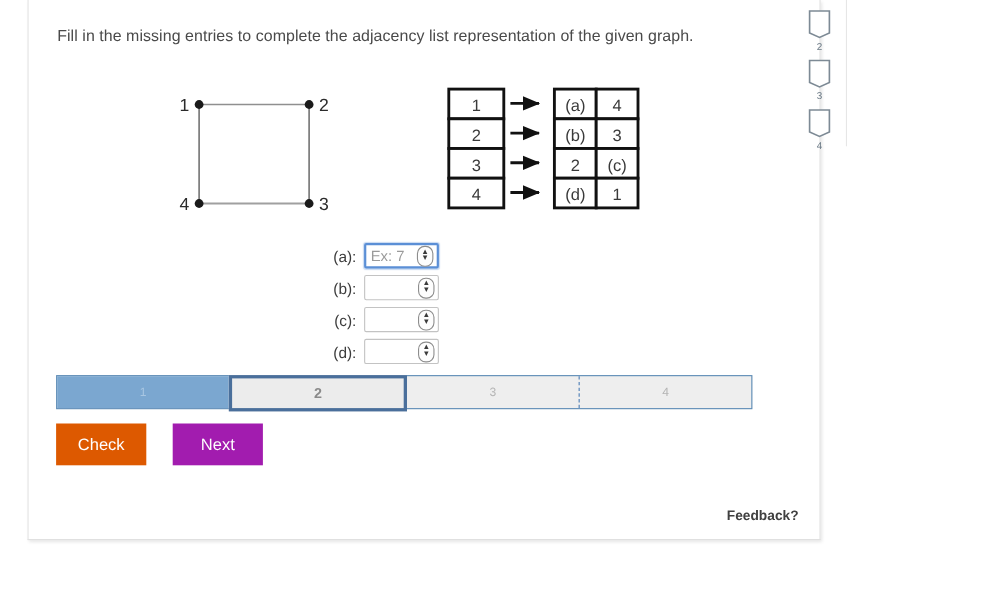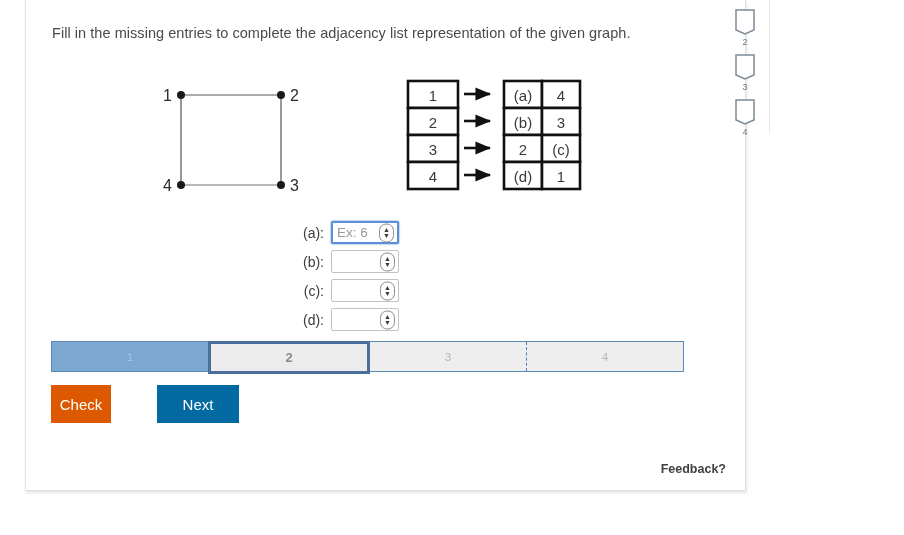--- a/index.html
+++ b/index.html
@@ -165,28 +165,28 @@
     justify-content: center;
     font-size: 15px;
     color: #ffffff;
     border: none;
     cursor: pointer;
     font-family: "Liberation Sans", sans-serif;
   }
   .btn-check {
     left: 25px;
     top: 385px;
-    width: 60px;
+    width: 82px;
     background: #dd5900;
   }
   .btn-next {
     left: 131px;
     top: 385px;
     width: 82px;
-    background: #0369a1;
+    background: #a21caf;
     color: #fdfdfd;
   }
 
   
   .feedback {
     position: absolute;
     right: 19px;
     top: 462px;
     font-size: 12.5px;
     font-weight: bold;
@@ -296,21 +296,21 @@
         <text x="205" y="117" text-anchor="middle" font-family="Liberation Sans, sans-serif" font-size="15" fill="#3a3a3a">1</text>
       </g>
     </svg>
   </div>
 
   <div class="answers">
 
     <div class="answer-row">
       <div class="answer-label">(a):</div>
       <div class="num-input focused">
-        <span class="ph">Ex: 6</span>
+        <span class="ph">Ex: 7</span>
         <span class="spinner">
           <span>▲</span>
           <span>▼</span>
         </span>
       </div>
     </div>
 
     <div class="answer-row">
       <div class="answer-label">(b):</div>
       <div class="num-input">

